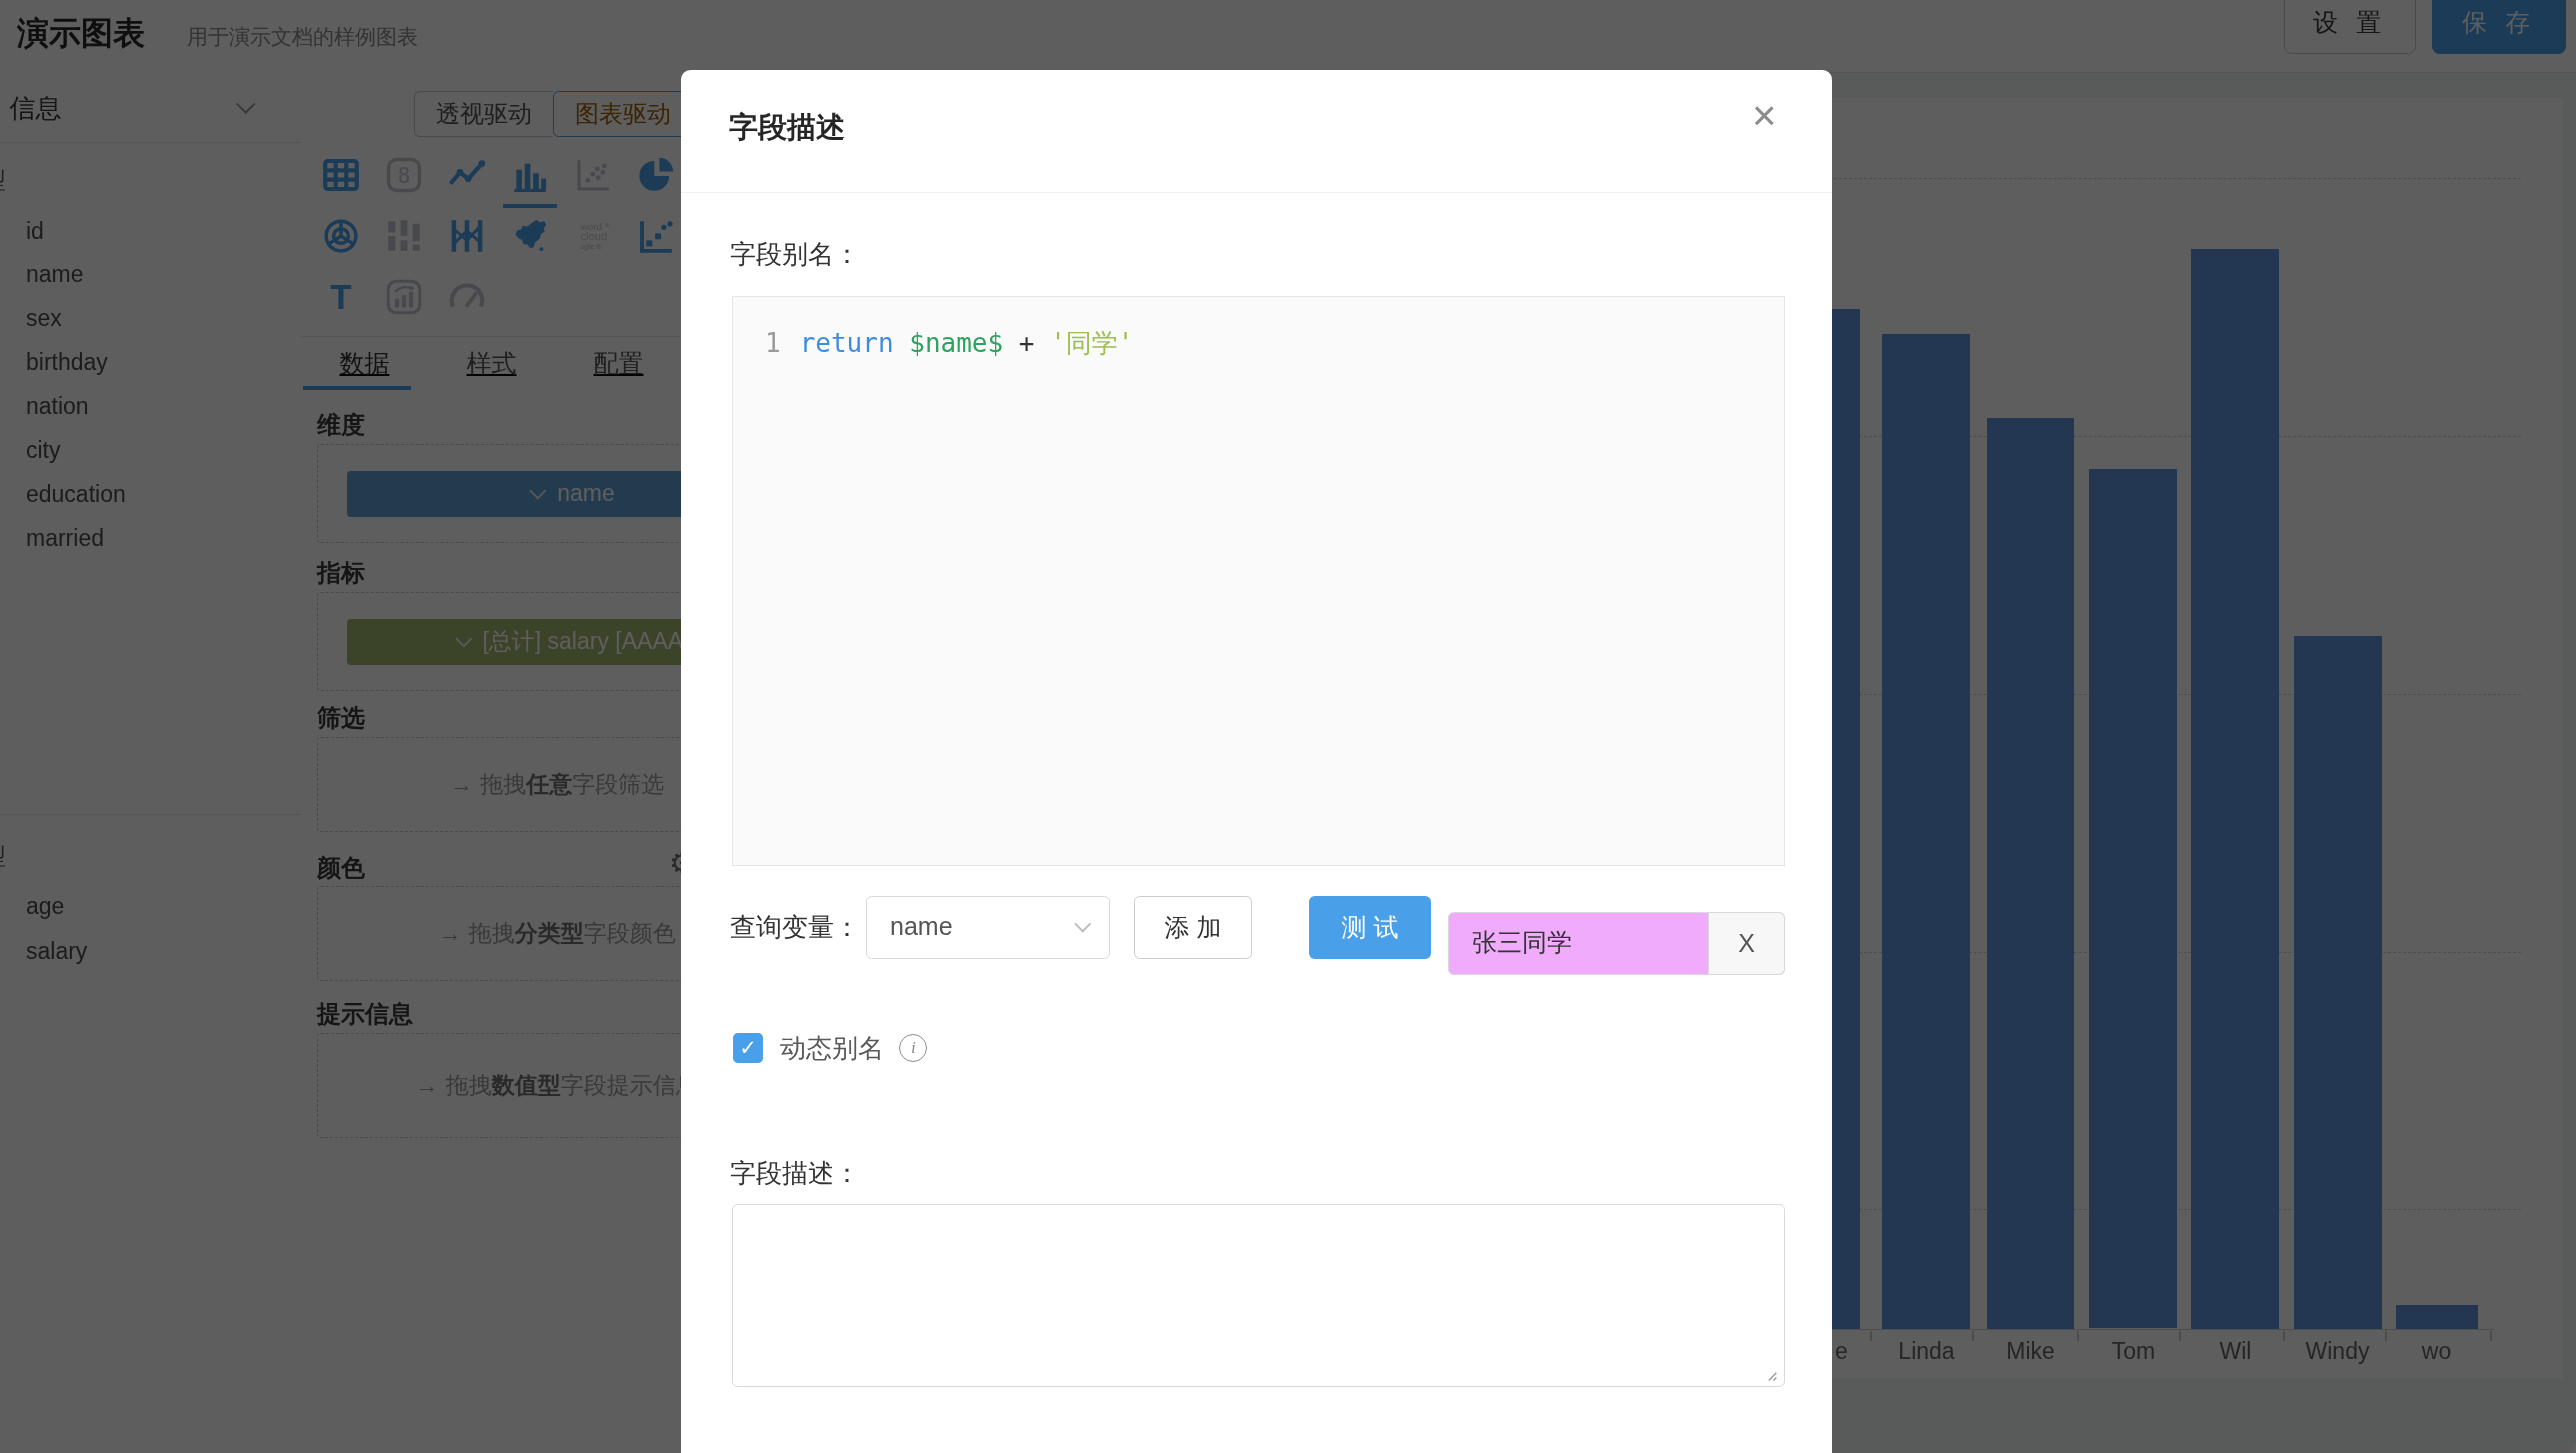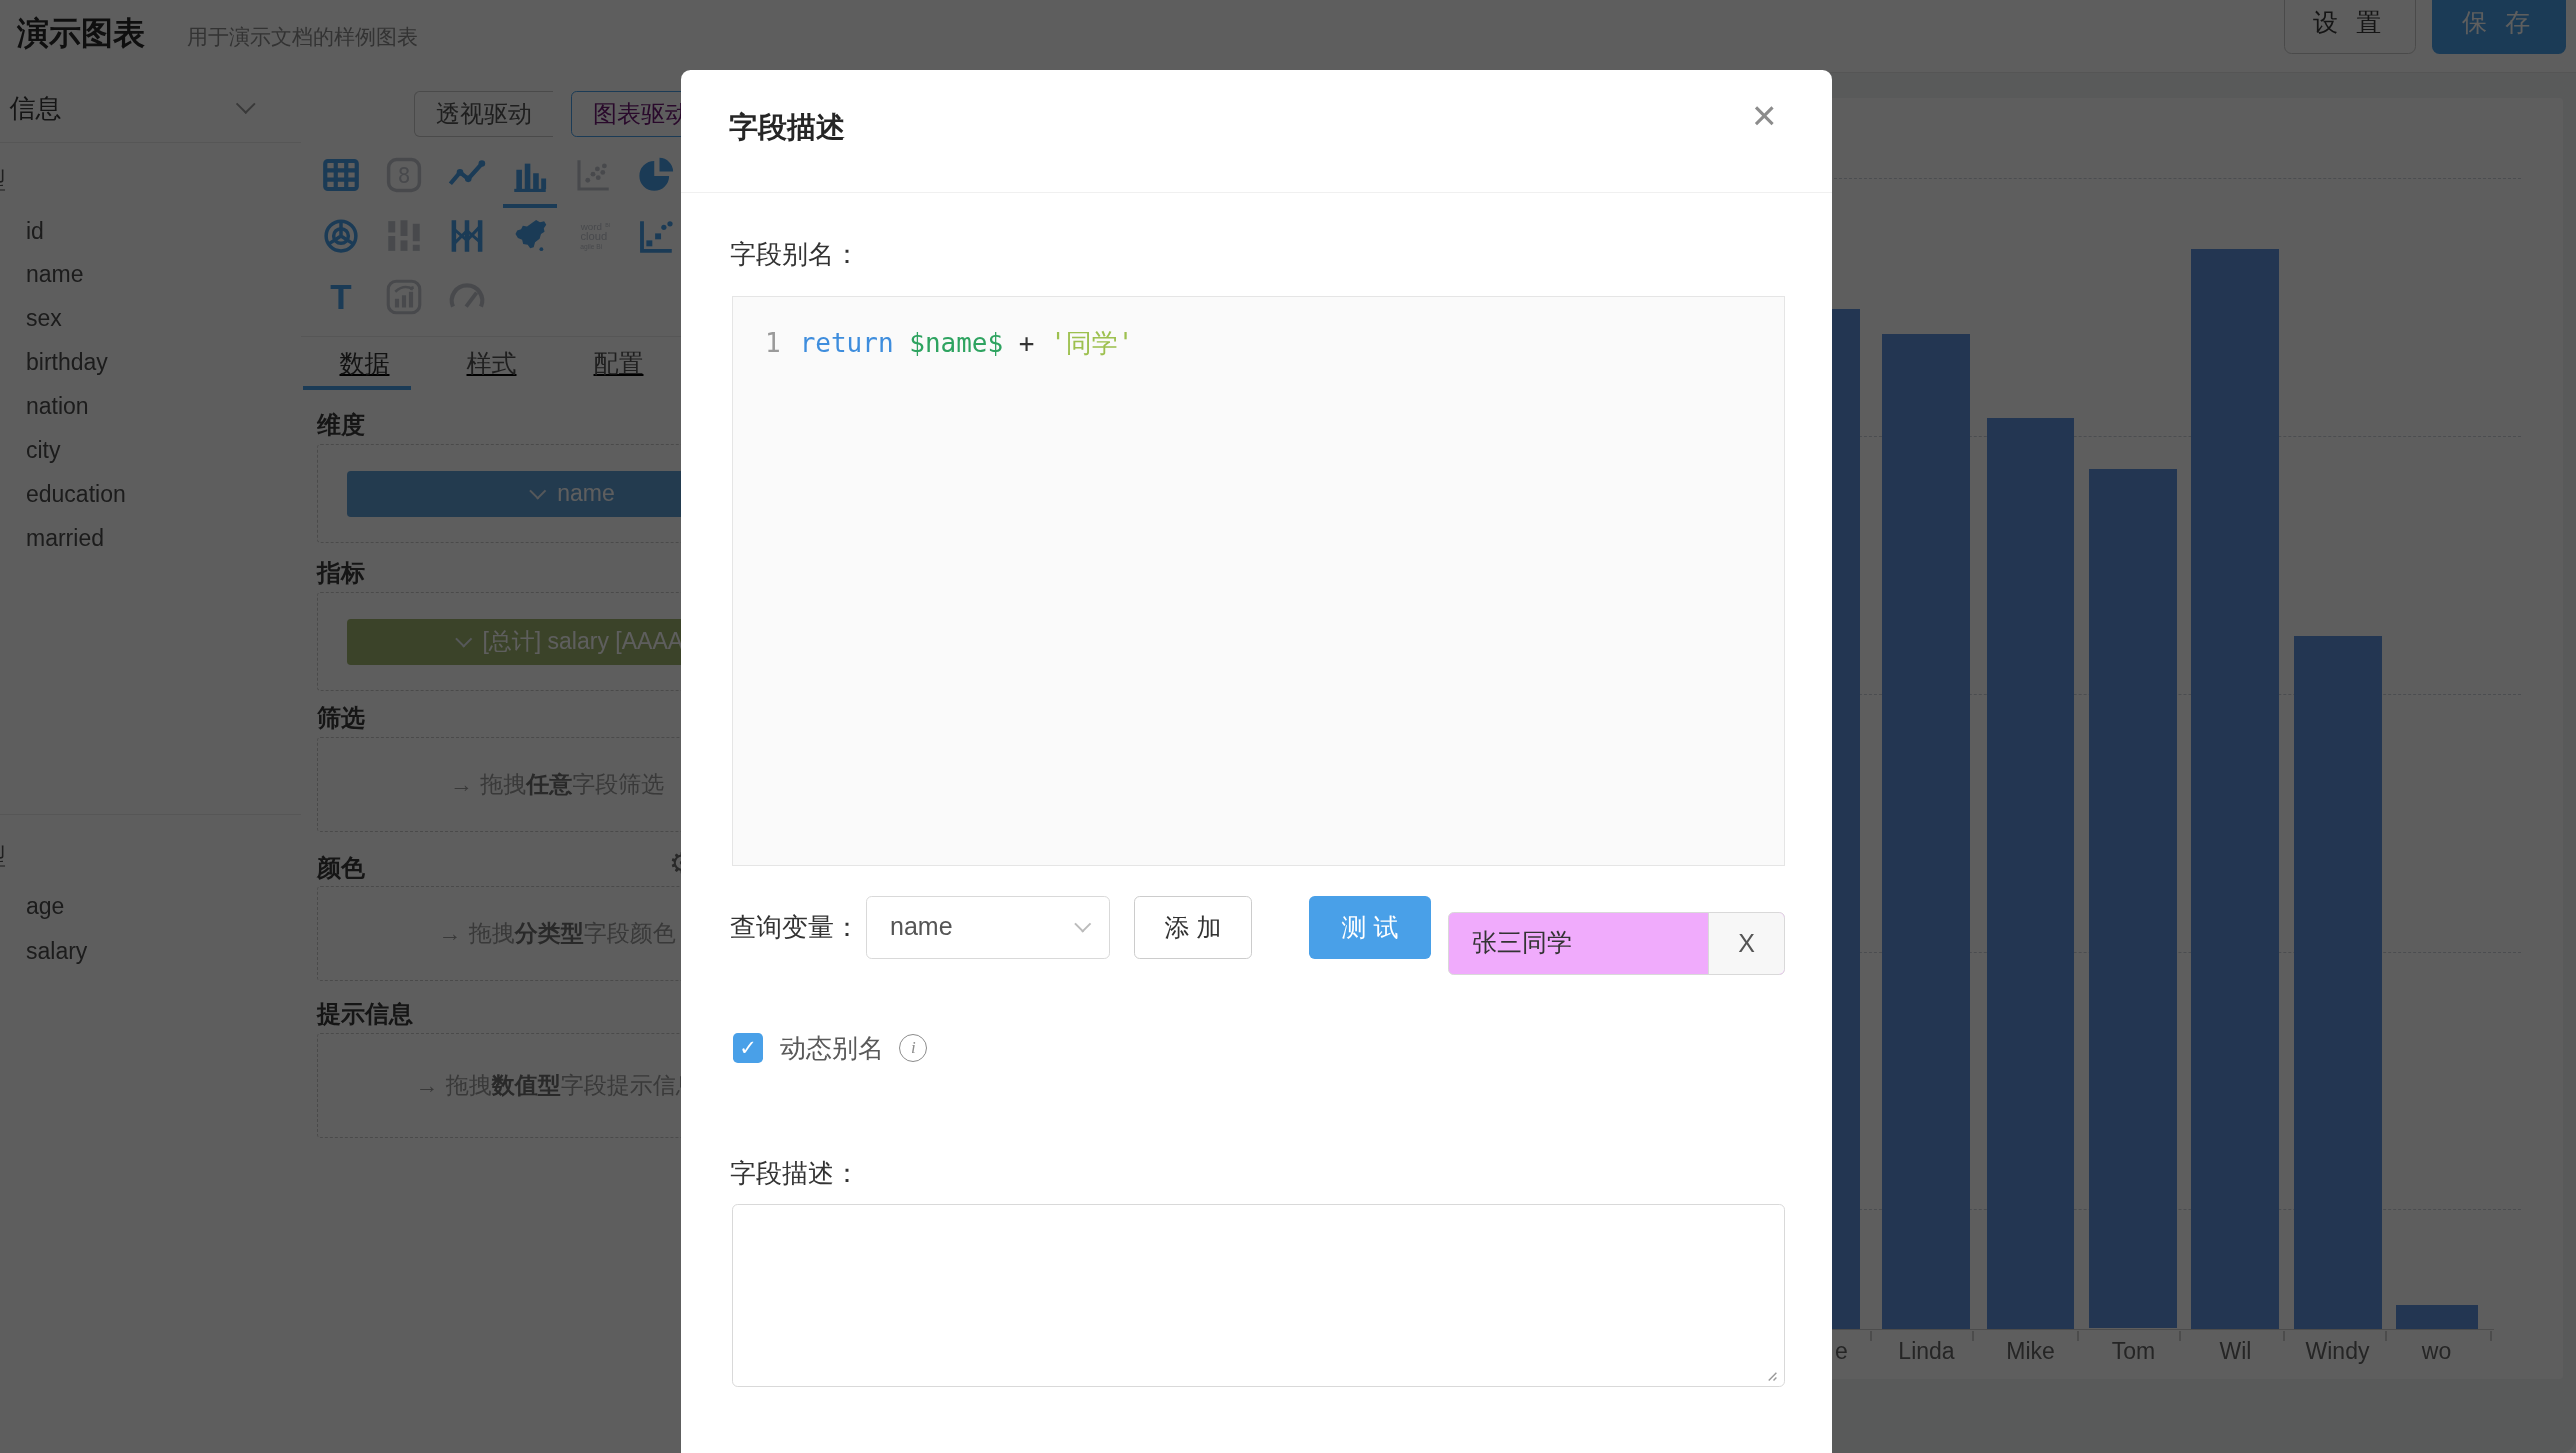--- a/index.html
+++ b/index.html
@@ -19,21 +19,21 @@
   .chev{display:inline-block;width:11.5px;height:11.5px;border-right:2.4px solid currentColor;border-bottom:2.4px solid currentColor;transform:rotate(45deg);}
   #dataset-chevron{position:absolute;left:239px;top:25px;color:#9a9a9a;}
   .group-partial{position:absolute;left:-63px;width:73px;font-size:23px;color:#555;overflow:hidden;white-space:nowrap;}
   .field-item{position:absolute;left:0;width:301px;height:44px;line-height:44px;padding-left:26px;font-size:23px;color:#4d4d4d;box-sizing:border-box;cursor:pointer;}
   #sidebar-divider{position:absolute;left:0;top:742px;width:301px;height:0;border-top:1.9px solid #e8e8e8;}
   
   #panel{position:absolute;left:301px;top:72px;width:535px;height:1382px;background:#fff;}
   #segmented{position:absolute;left:113px;top:19px;height:32px;display:flex;}
   .seg{height:46px;padding:0 21px;display:flex;align-items:center;font-size:24px;color:#555;border:1.9px solid #c9c9c9;box-sizing:border-box;background:#fff;}
   .seg:first-child{border-radius:5.7px 0 0 5.7px;border-right:none;}
-  .seg.active{border:1.9px solid #49A0E8;color:#701a75;border-radius:5.7px;margin-left:18px;}
+  .seg.active{border:1.9px solid #49A0E8;color:#a16207;border-radius:5.7px;}
   #icon-grid{position:absolute;left:8.6px;top:72px;width:382px;display:flex;flex-wrap:wrap;}
   .icon-cell{width:63px;height:61px;display:flex;align-items:center;justify-content:center;position:relative;cursor:pointer;}
   .icon-cell.active{color:#49A0E8;}
   .icon-cell.disabled{color:#c3c7cf;}
   .icon-cell.selected{color:#49A0E8;}
   .icon-cell.selected::after{content:"";position:absolute;left:4.8px;right:4.8px;bottom:-2.9px;height:3.8px;background:#49A0E8;}
   #tabs-row{position:absolute;left:0;top:264px;width:535px;height:55px;border-top:1.9px solid #e8e8e8;display:flex;text-decoration:underline;}
   .ptab{width:127px;height:53px;display:flex;align-items:center;justify-content:center;font-size:25px;color:#555;position:relative;cursor:pointer;}
   .ptab.active{color:#333;}
   .ptab.active::after{content:"";position:absolute;left:1.9px;right:17px;bottom:0;height:3.8px;background:#49A0E8;}

